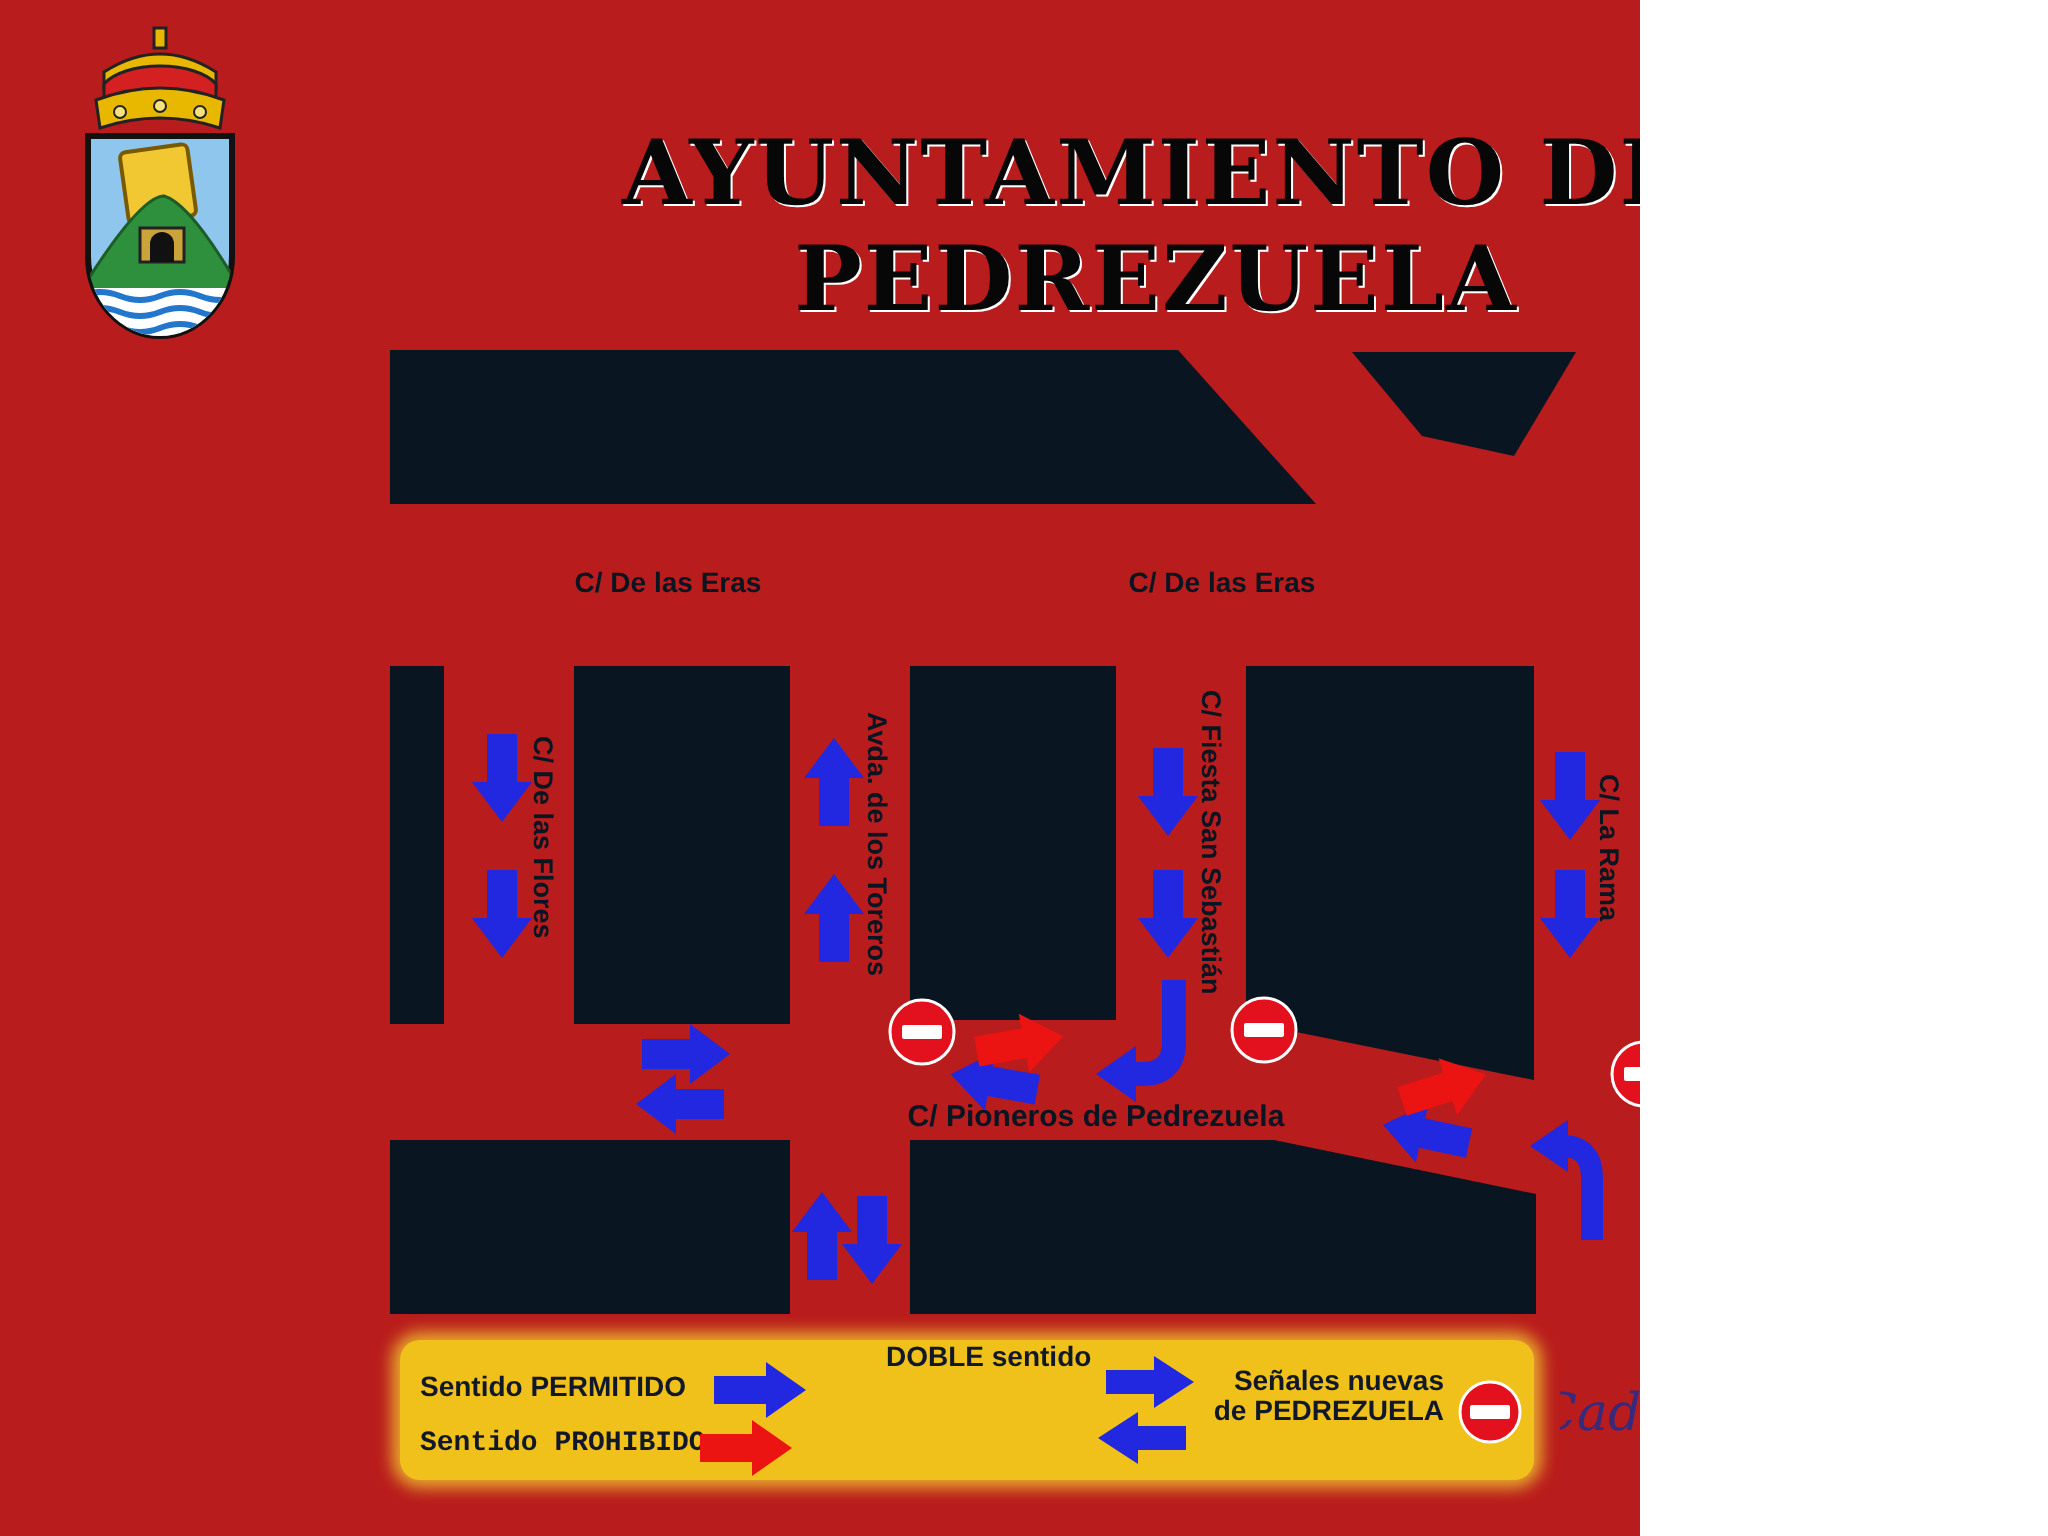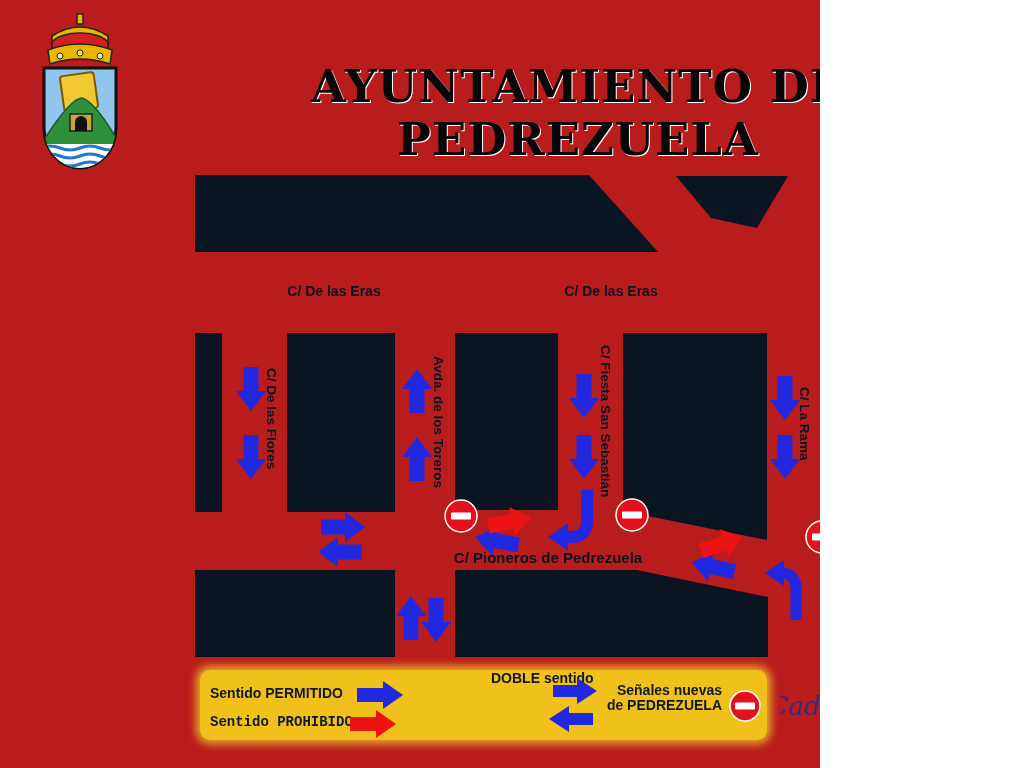--- a/index.html
+++ b/index.html
@@ -125,21 +125,21 @@
 
   <div id="legend">
     <span class="leg-text" style="left:10px;top:15px;">Sentido PERMITIDO</span>
     <svg class="leg-icon" style="left:155px;top:9px;" width="50" height="32" viewBox="0 0 50 32">
       <polygon fill="#2128e0" points="2,9 28,9 28,2 48,16 28,30 28,23 2,23"></polygon>
     </svg>
     <span class="leg-text" style="left:10px;top:44px;font-family:Liberation Mono, monospace;">Sentido PROHIBIDO</span>
     <svg class="leg-icon" style="left:148px;top:38px;" width="50" height="32" viewBox="0 0 50 32">
       <polygon fill="#ec1313" points="2,9 28,9 28,2 48,16 28,30 28,23 2,23"></polygon>
     </svg>
-    <span class="leg-text" style="left:243px;top:0;margin-left:48px;">DOBLE sentido</span>
+    <span class="leg-text" style="left:243px;top:0;">DOBLE sentido</span>
     <svg class="leg-icon" style="left:345px;top:5px;" width="56" height="60" viewBox="0 0 56 60">
       <polygon fill="#2128e0" points="8,10 32,10 32,3 52,16 32,29 32,22 8,22"></polygon>
       <polygon fill="#2128e0" points="48,38 24,38 24,31 4,44 24,57 24,50 48,50"></polygon>
     </svg>
     <div class="leg-text" id="new-signs-text" style="left:402px;top:13px;width:120px;">
       <div>Señales nuevas</div>
       <div>de PEDREZUELA</div>
     </div>
     <svg class="leg-icon" style="left:528px;top:19px;" width="34" height="34" viewBox="0 0 34 34">
       <circle cx="17" cy="17" r="15" fill="#e3101e" stroke="#ffffff" stroke-width="1.5"></circle>

